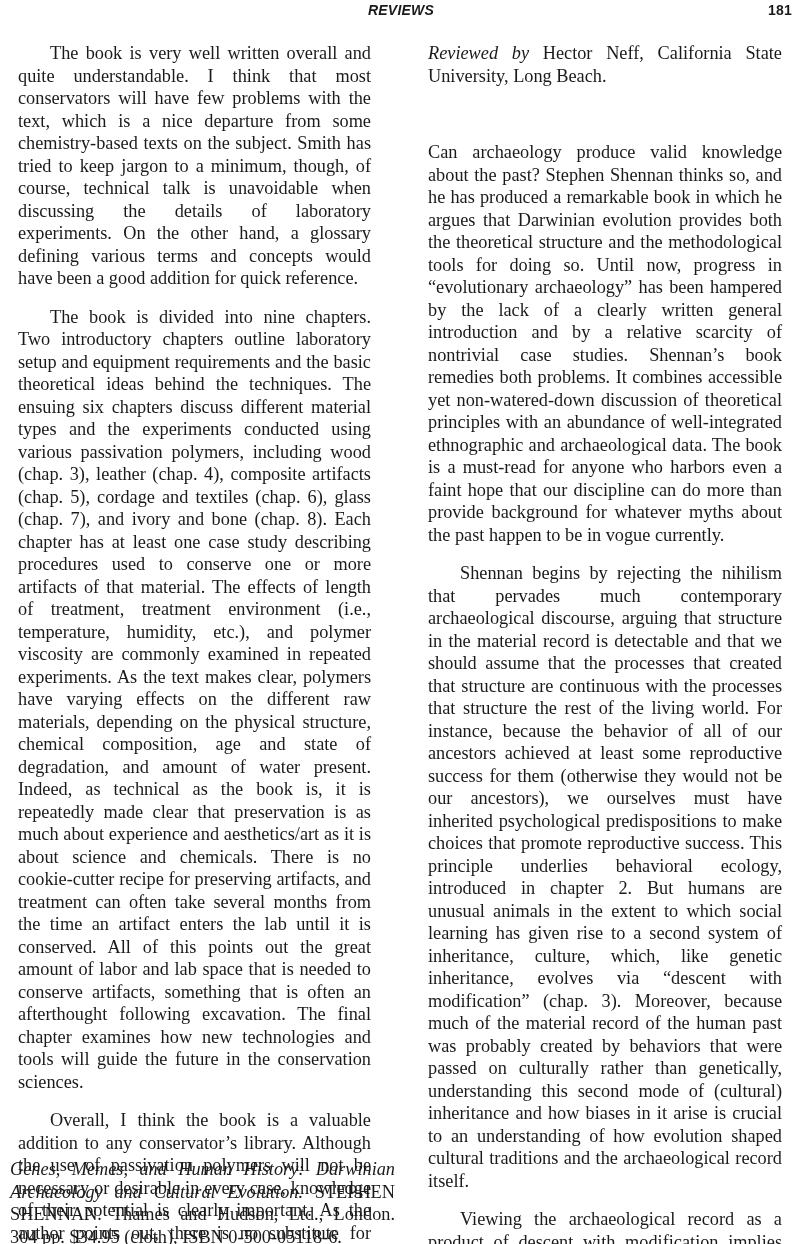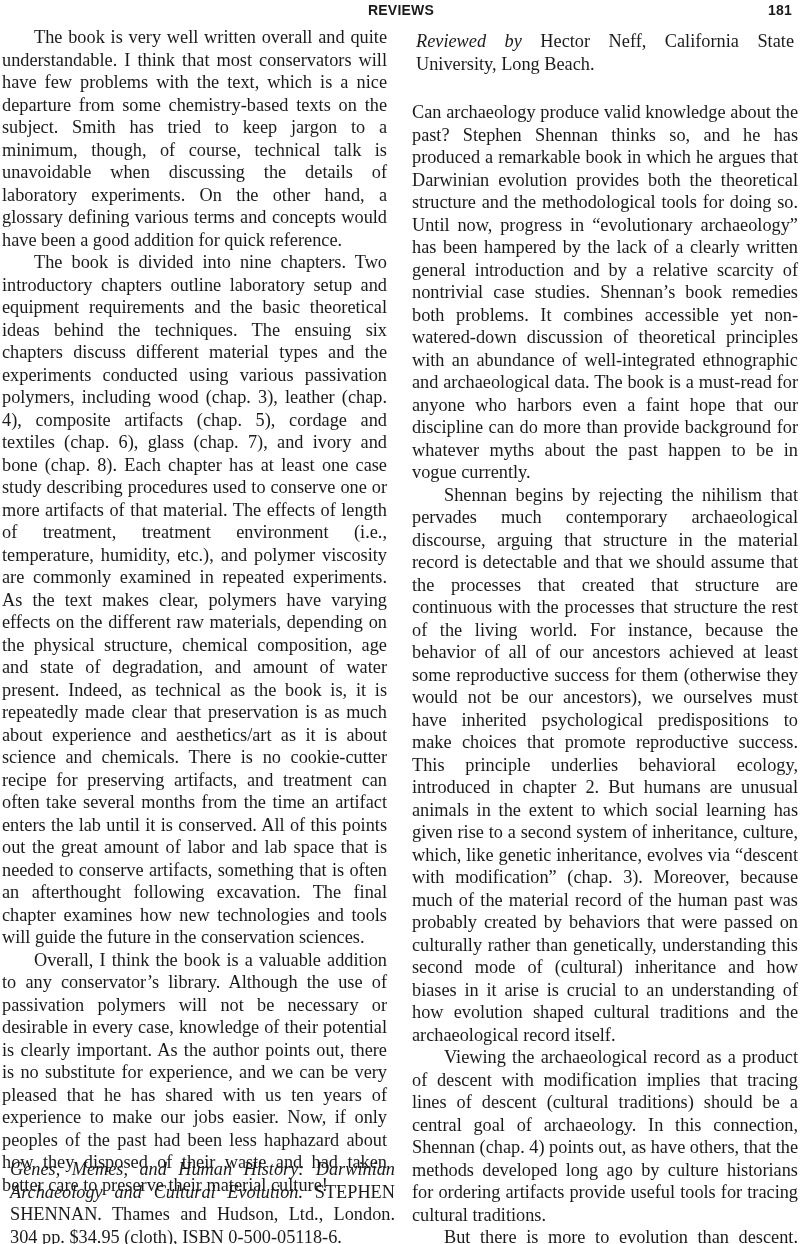--- a/index.html
+++ b/index.html
@@ -6,34 +6,34 @@
   body {
     width: 800px; height: 1244px; position: relative; overflow: hidden;
     color: #1a1a1a;
     font-family: "Liberation Serif", "DejaVu Serif", serif;
   }
   .running-head {
     position: absolute; top: 0; left: 0; width: 800px; height: 22px;
     font-family: "Liberation Sans", "DejaVu Sans", sans-serif;
     font-weight: bold; font-size: 14px; letter-spacing: 0.2px;
   }
-  .running-head .title { position: absolute; left: 368px; top: 2px; }
+  .running-head .title { position: absolute; left: 368px; top: 2px; font-style: italic; }
   .running-head .page-num { position: absolute; right: 8px; top: 2px; text-align: right; }
 
   .column {
     position: absolute; top: 26px;
     font-size: 18.3px; line-height: 22.5px;
     text-align: justify; hyphens: manual;
   }
   .col-left { left: 2px; width: 385px; }
   .col-right { left: 412px; width: 386px; }
 
-  .para { margin: 0; text-indent: 32px; }
+  .para { margin: 16px; text-indent: 32px; }
   .para.noindent { text-indent: 0; }
-  .reviewer { margin: 4px; text-indent: 0; font-family: Liberation Serif, serif; }
+  .reviewer { margin: 16px; text-indent: 0; font-family: Liberation Serif, serif; }
   .reviewer .italic { font-style: italic; }
   .gap-after-reviewer { height: 22px; }
 
   .citation { position: absolute; left: 2px; top: 1150px; width: 385px;
     font-size: 18.3px; line-height: 22.5px; text-align: justify; margin: 8px; }
   .citation .book-title { font-style: italic; }
 </style>
 </head>
 <body>
 

